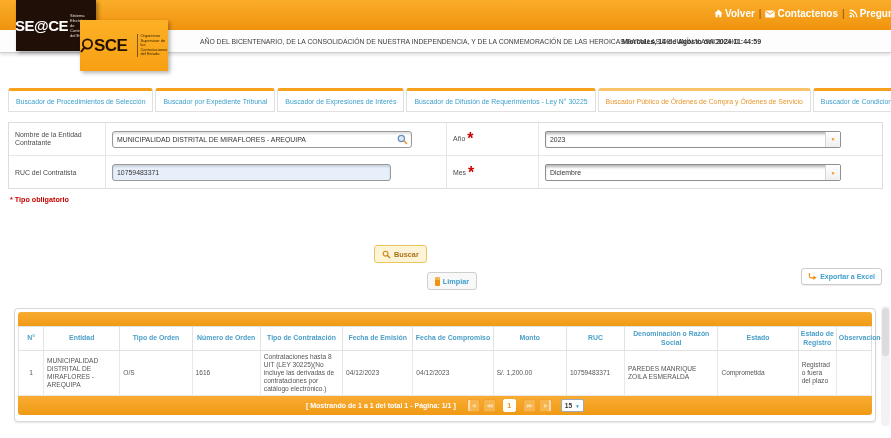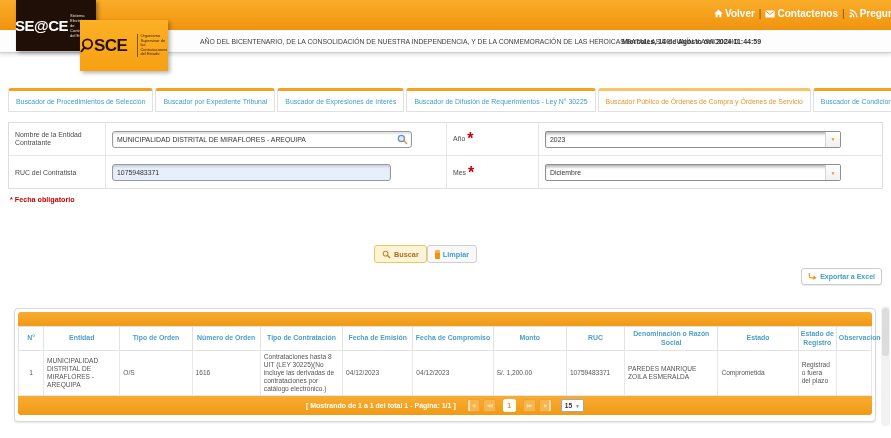--- a/index.html
+++ b/index.html
@@ -68,21 +68,21 @@
           display:flex;align-items:center;justify-content:center;color:#F0930E;font-size:5px;}
 
   .required-note{position:absolute;left:10px;top:195px;color:#CC0000;font-size:7.2px;font-weight:bold;}
 
   
   .action-row{position:absolute;left:374px;top:245px;display:flex;gap:0;}
   .btn{height:18px;display:flex;align-items:center;gap:3px;border-radius:3px;
        font-size:7.3px;font-weight:bold;padding:0 7px;cursor:pointer;
        font-family:"Liberation Sans",sans-serif;}
   .btn-buscar{background:#FDF4D7;border:1px solid #E9C65F;color:#A97117;}
-  .btn-limpiar{background:#F8F8F8;border:1px solid #cfcfcf;color:#3E9FCC;}
+  .btn-limpiar{background:#F8F8F8;border:1px solid #cfcfcf;color:#3E9FCC;margin-top:27px;}
   .eraser{display:inline-block;width:5px;height:9px;border-radius:1px;
           background:linear-gradient(#F7B24A 30%,#F0930E 30%);}
   .export-btn{position:absolute;right:9px;top:268px;height:17px;display:flex;align-items:center;gap:3px;
               background:#fff;border:1px solid #ccc;border-radius:3px;color:#3E9FCC;
               font-size:7px;font-weight:bold;padding:0 6px;cursor:pointer;
               font-family:"Liberation Sans",sans-serif;box-shadow:0 1px 1px rgba(0,0,0,.08);}
 
   
   .table-wrap{position:absolute;left:14px;top:308px;width:862px;height:114px;background:#fff;
               border:1px solid #d8d8d8;border-radius:4px;padding:3px;box-shadow:0 1px 2px rgba(0,0,0,.1);}
@@ -219,21 +219,21 @@
       <span class="star">*</span>
     </div>
     <div class="fcell last-row last-col">
       <div class="fakeselect">
         <span class="fs-value">Diciembre</span>
         <span class="fs-btn">▼</span>
       </div>
     </div>
   </div>
 
-  <div class="required-note">* Fecha obligatorio</div>
+  <div class="required-note">* Tipo obligatorio</div>
 
   <div class="action-row">
     <button class="btn btn-buscar">
       <svg width="9" height="9" viewBox="0 0 10 10">
           <circle cx="4" cy="4" r="2.7" stroke="#C98211" stroke-width="1.2" fill="none"></circle>
           <line x1="6" y1="6" x2="9" y2="9" stroke="#C98211" stroke-width="1.5"></line>
         </svg>
       <span>Buscar</span>
     </button>
     <button class="btn btn-limpiar">

